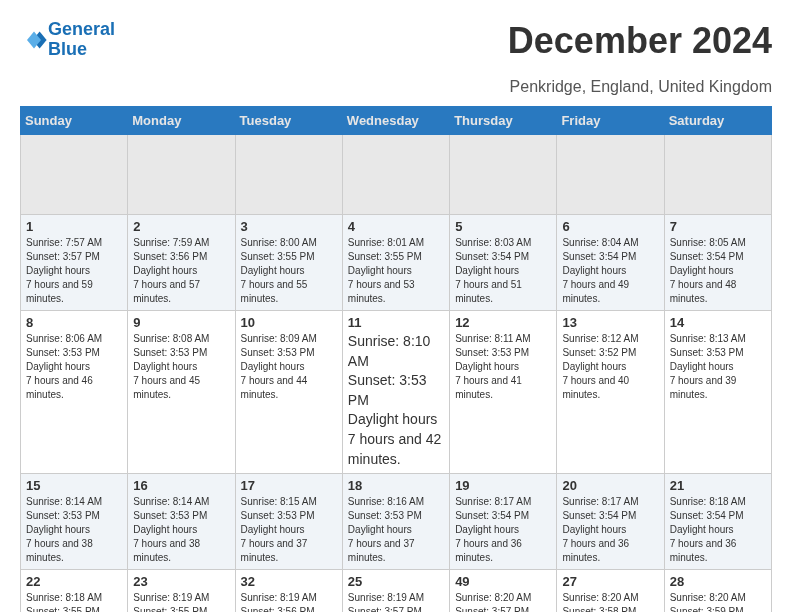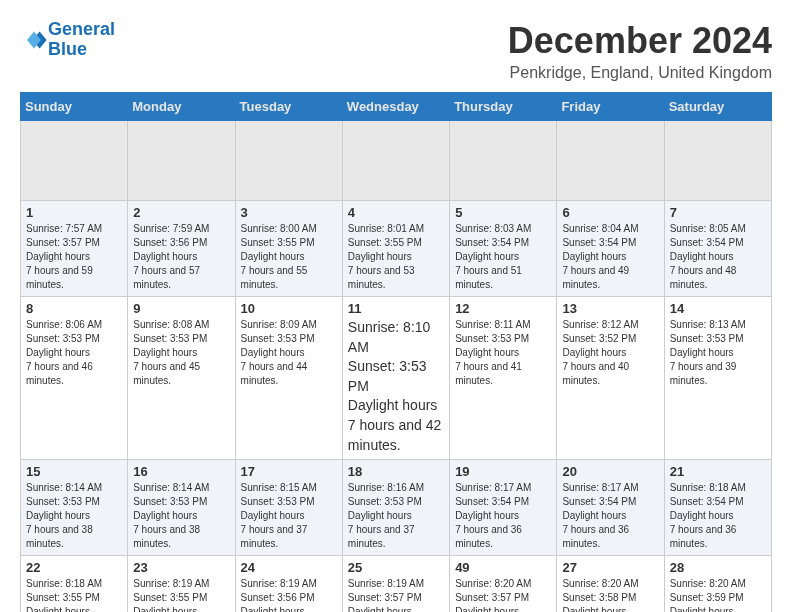--- a/index.html
+++ b/index.html
@@ -38,21 +38,21 @@
       text-align: right;
     }
     .month-title {
       font-size: 36px;
       font-weight: bold;
       color: #333;
     }
     .location {
       font-size: 16px;
       color: #555;
-      margin-top: 2px;
+      margin-top: 16px;
     }
     table {
       width: 100%;
       border-collapse: collapse;
       table-layout: fixed;
     }
     th {
       background-color: #2979c0;
       color: #e5e5e5;
       font-size: 13px;
@@ -151,21 +151,21 @@
         <td><span class="day-num">16</span><span style="font-size: 10px; line-height: 1.4;">Sunrise: 8:14 AM<br>Sunset: 3:53 PM<br>Daylight hours<br>7 hours and 38 minutes.</span></td>
         <td><span class="day-num">17</span><span style="font-size: 10px; line-height: 1.4;">Sunrise: 8:15 AM<br>Sunset: 3:53 PM<br>Daylight hours<br>7 hours and 37 minutes.</span></td>
         <td><span class="day-num">18</span><span style="font-size: 10px; line-height: 1.4;">Sunrise: 8:16 AM<br>Sunset: 3:53 PM<br>Daylight hours<br>7 hours and 37 minutes.</span></td>
         <td><span class="day-num">19</span><span style="font-size: 10px; line-height: 1.4;">Sunrise: 8:17 AM<br>Sunset: 3:54 PM<br>Daylight hours<br>7 hours and 36 minutes.</span></td>
         <td><span class="day-num">20</span><span style="font-size: 10px; line-height: 1.4;">Sunrise: 8:17 AM<br>Sunset: 3:54 PM<br>Daylight hours<br>7 hours and 36 minutes.</span></td>
         <td><span class="day-num">21</span><span style="font-size: 10px; line-height: 1.4;">Sunrise: 8:18 AM<br>Sunset: 3:54 PM<br>Daylight hours<br>7 hours and 36 minutes.</span></td>
       </tr>
       <tr>
         <td><span class="day-num">22</span><span style="font-size: 10px; line-height: 1.4;">Sunrise: 8:18 AM<br>Sunset: 3:55 PM<br>Daylight hours<br>7 hours and 36 minutes.</span></td>
         <td><span class="day-num">23</span><span style="font-size: 10px; line-height: 1.4;">Sunrise: 8:19 AM<br>Sunset: 3:55 PM<br>Daylight hours<br>7 hours and 36 minutes.</span></td>
-        <td><span class="day-num">24</span><span style="font-size: 10px; line-height: 1.4;">Sunrise: 8:19 AM<br>Sunset: 3:56 PM<br>Daylight hours<br>7 hours and 37 minutes.</span></td>
+        <td><span class="day-num">32</span><span style="font-size: 10px; line-height: 1.4;">Sunrise: 8:19 AM<br>Sunset: 3:56 PM<br>Daylight hours<br>7 hours and 37 minutes.</span></td>
         <td><span class="day-num">25</span><span style="font-size: 10px; line-height: 1.4;">Sunrise: 8:19 AM<br>Sunset: 3:57 PM<br>Daylight hours<br>7 hours and 37 minutes.</span></td>
         <td><span class="day-num">49</span><span style="font-size: 10px; line-height: 1.4;">Sunrise: 8:20 AM<br>Sunset: 3:57 PM<br>Daylight hours<br>7 hours and 37 minutes.</span></td>
         <td><span class="day-num">27</span><span style="font-size: 10px; line-height: 1.4;">Sunrise: 8:20 AM<br>Sunset: 3:58 PM<br>Daylight hours<br>7 hours and 38 minutes.</span></td>
         <td><span class="day-num">28</span><span style="font-size: 10px; line-height: 1.4;">Sunrise: 8:20 AM<br>Sunset: 3:59 PM<br>Daylight hours<br>7 hours and 39 minutes.</span></td>
       </tr>
       <tr>
         <td><span class="day-num">29</span><span style="font-size: 10px; line-height: 1.4;">Sunrise: 8:20 AM<br>Sunset: 4:00 PM<br>Daylight hours<br>7 hours and 39 minutes.</span></td>
         <td><span class="day-num">30</span><span style="font-size: 10px; line-height: 1.4;">Sunrise: 8:20 AM<br>Sunset: 4:01 PM<br>Daylight hours<br>7 hours and 40 minutes.</span></td>
         <td><span class="day-num">40</span><span style="font-size: 10px; line-height: 1.4;">Sunrise: 8:20 AM<br>Sunset: 4:02 PM<br>Daylight hours<br>7 hours and 41 minutes.</span></td>
         <td class="empty-cell"></td>

